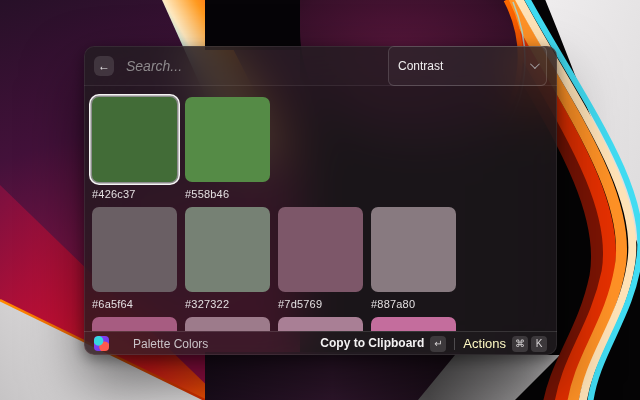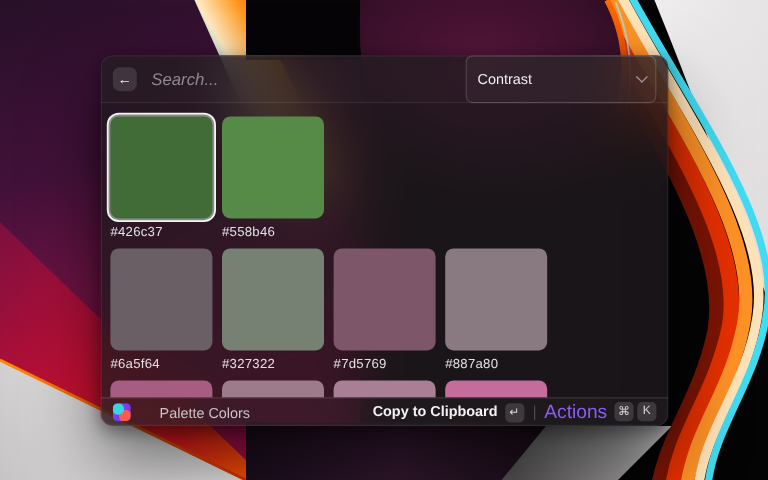--- a/index.html
+++ b/index.html
@@ -55,21 +55,21 @@
     width:15px;height:15px;border-radius:4px;flex:0 0 15px;
     background:
       radial-gradient(circle at 30% 32%, #35d6e0 0 30%, rgba(53,214,224,0) 36%),
       radial-gradient(circle at 70% 72%, #ff5a4e 0 32%, rgba(255,90,78,0) 38%),
       linear-gradient(135deg,#8a45f5,#6a35e8);
   }
   .app-name{font-size:12px;color:#c9c3c7;}
   .footer-right{margin-left:auto;display:flex;align-items:center;}
   .action-btn{display:flex;align-items:flex-start;background:none;border:none;padding:0;cursor:pointer;gap:6px;}
   .primary-label{font-size:12px;font-weight:bold;color:#f4f2f3;}
-  .plain-label{font-size:16px;color:#8b5cf6;}
+  .plain-label{font-size:13px;color:#fef9c3;}
   .key{
     min-width:16px;height:16px;padding:0 3px;border-radius:4px;background:rgba(255,255,255,0.14);
     color:#d8d4d6;font-size:10px;display:inline-flex;align-items:center;justify-content:center;
   }
   .sep{width:1px;height:12px;background:rgba(255,255,255,0.22);margin:0 8px;}
 </style>
 </head>
 <body>
 
 <div class="stage">

